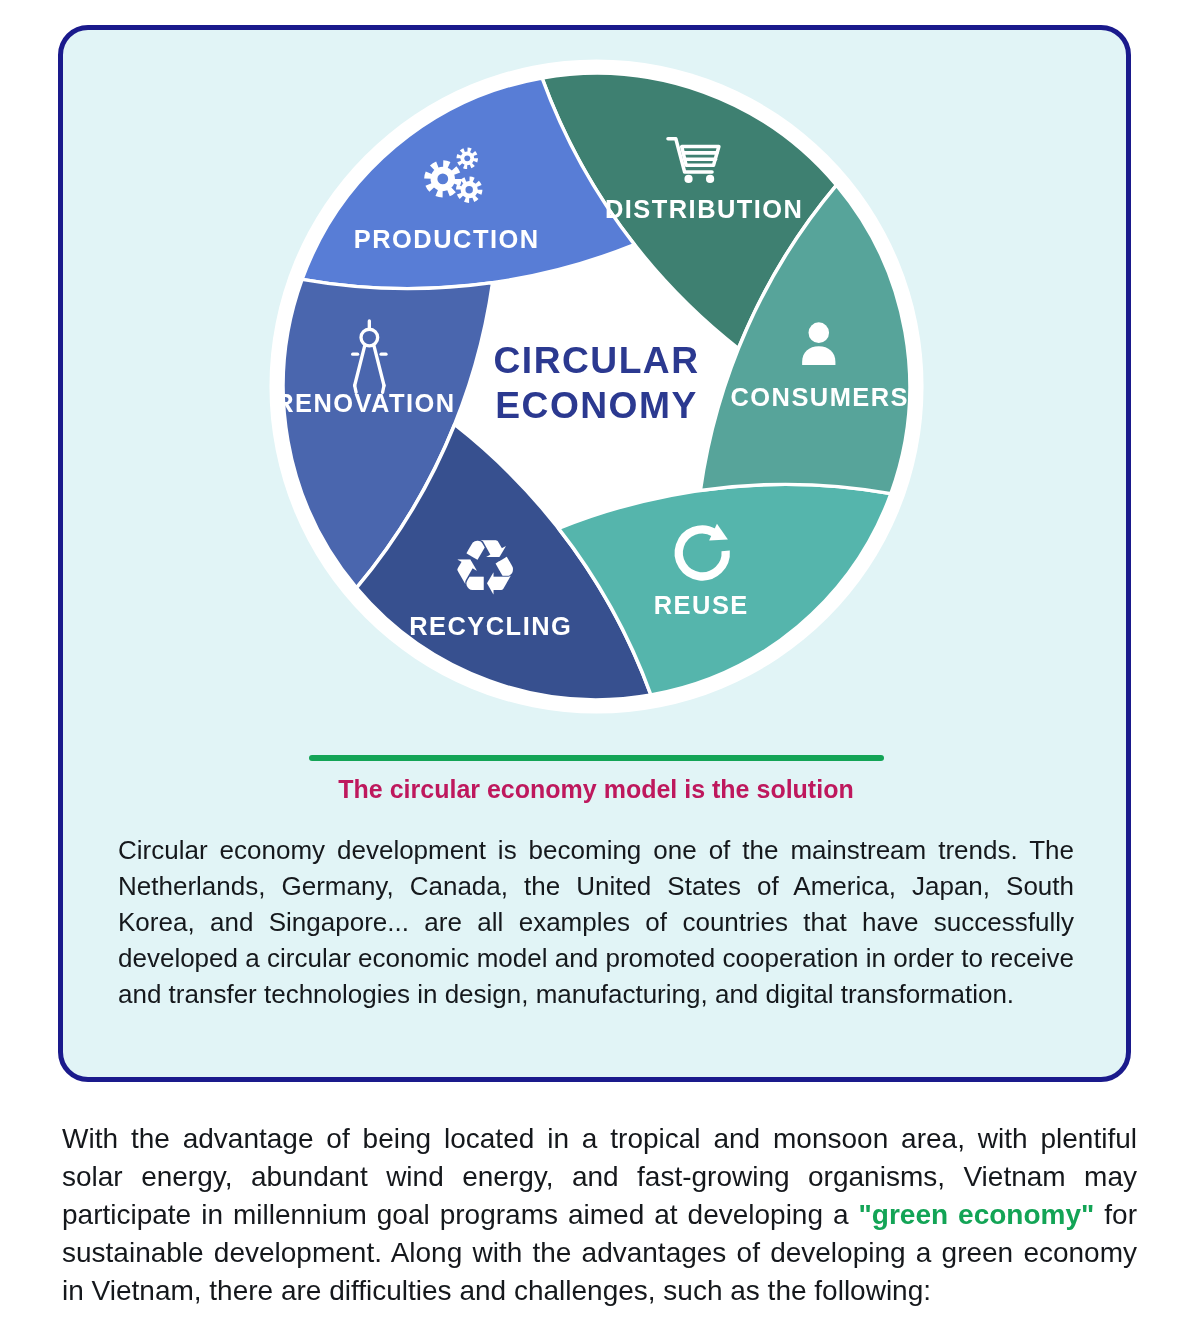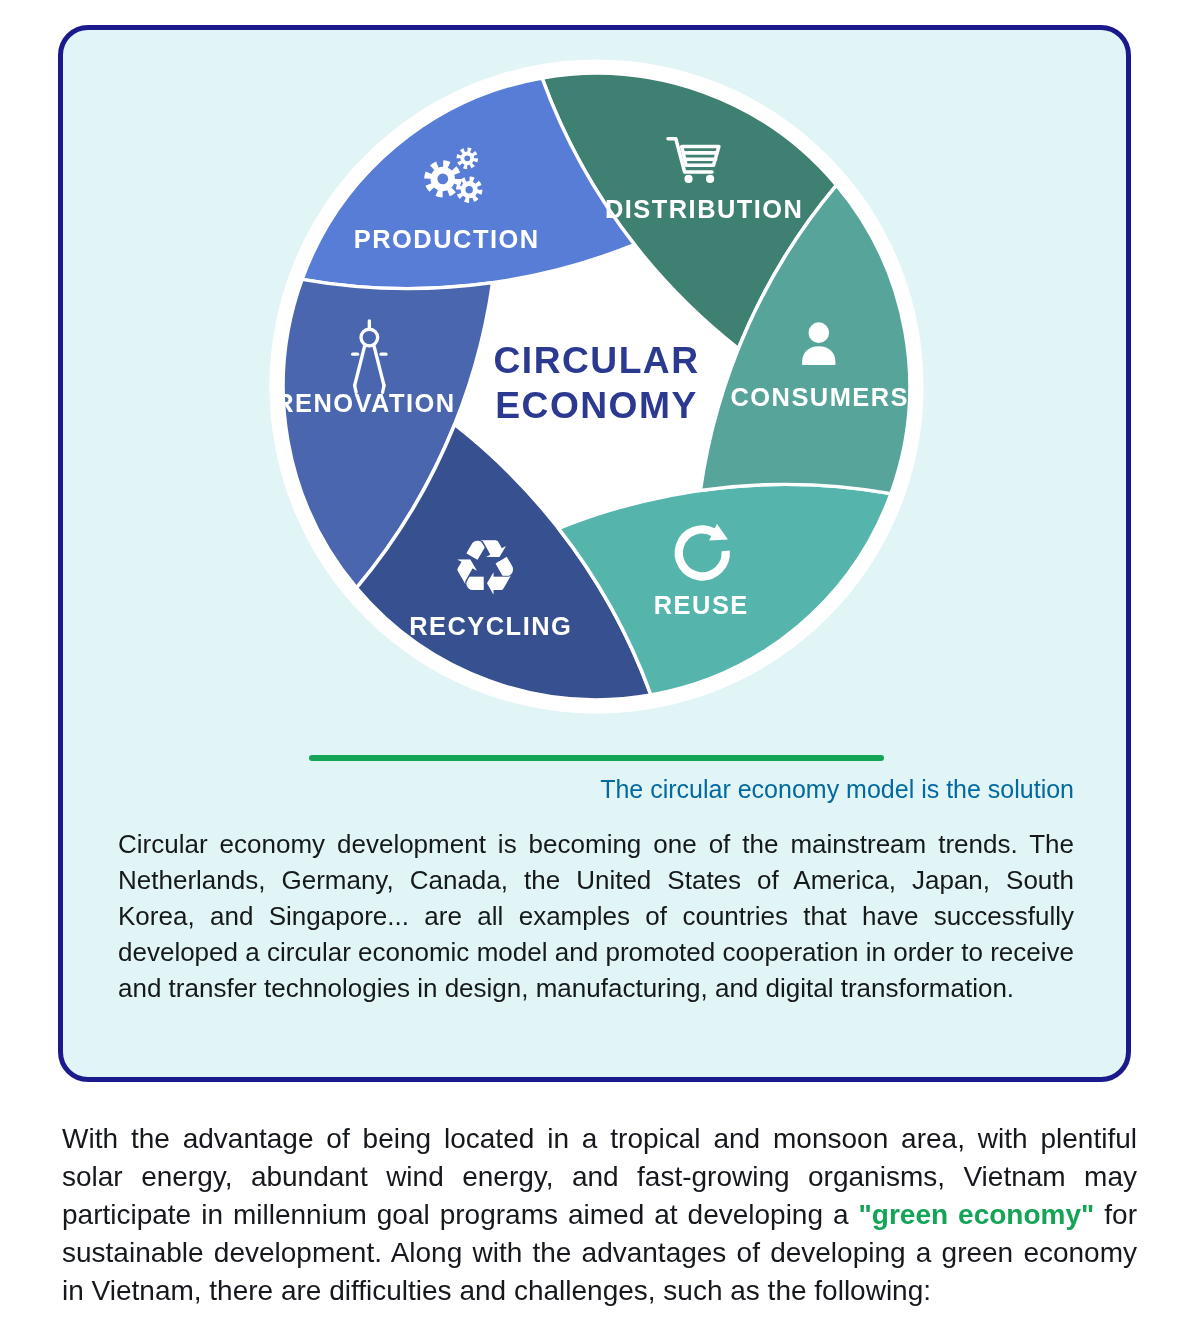--- a/index.html
+++ b/index.html
@@ -18,28 +18,28 @@
 
   .diagram-wrap{ text-align:center; }
   .diagram-wrap svg{ display:block; margin:4px auto 0 auto; }
 
   .divider{
     width:575px;height:6px;border-radius:3px;
     background:#13a456;
     margin:16px auto 12px auto;
   }
   .caption{
-    text-align:right;
-    color:#0369a1;
-    font-weight:normal;
+    text-align:center;
+    color:#be185d;
+    font-weight:bold;
     font-size:25px;
     line-height:1.32;
   }
   .body-text{
-    margin-top:20px;
+    margin-top:26px;
     font-size:26px;
     line-height:36px;
     text-align:justify;
     color:#15181c;
   }
 
   .outro{
     margin:38px 63px 0 62px;
     font-size:28px;
     line-height:38px;

